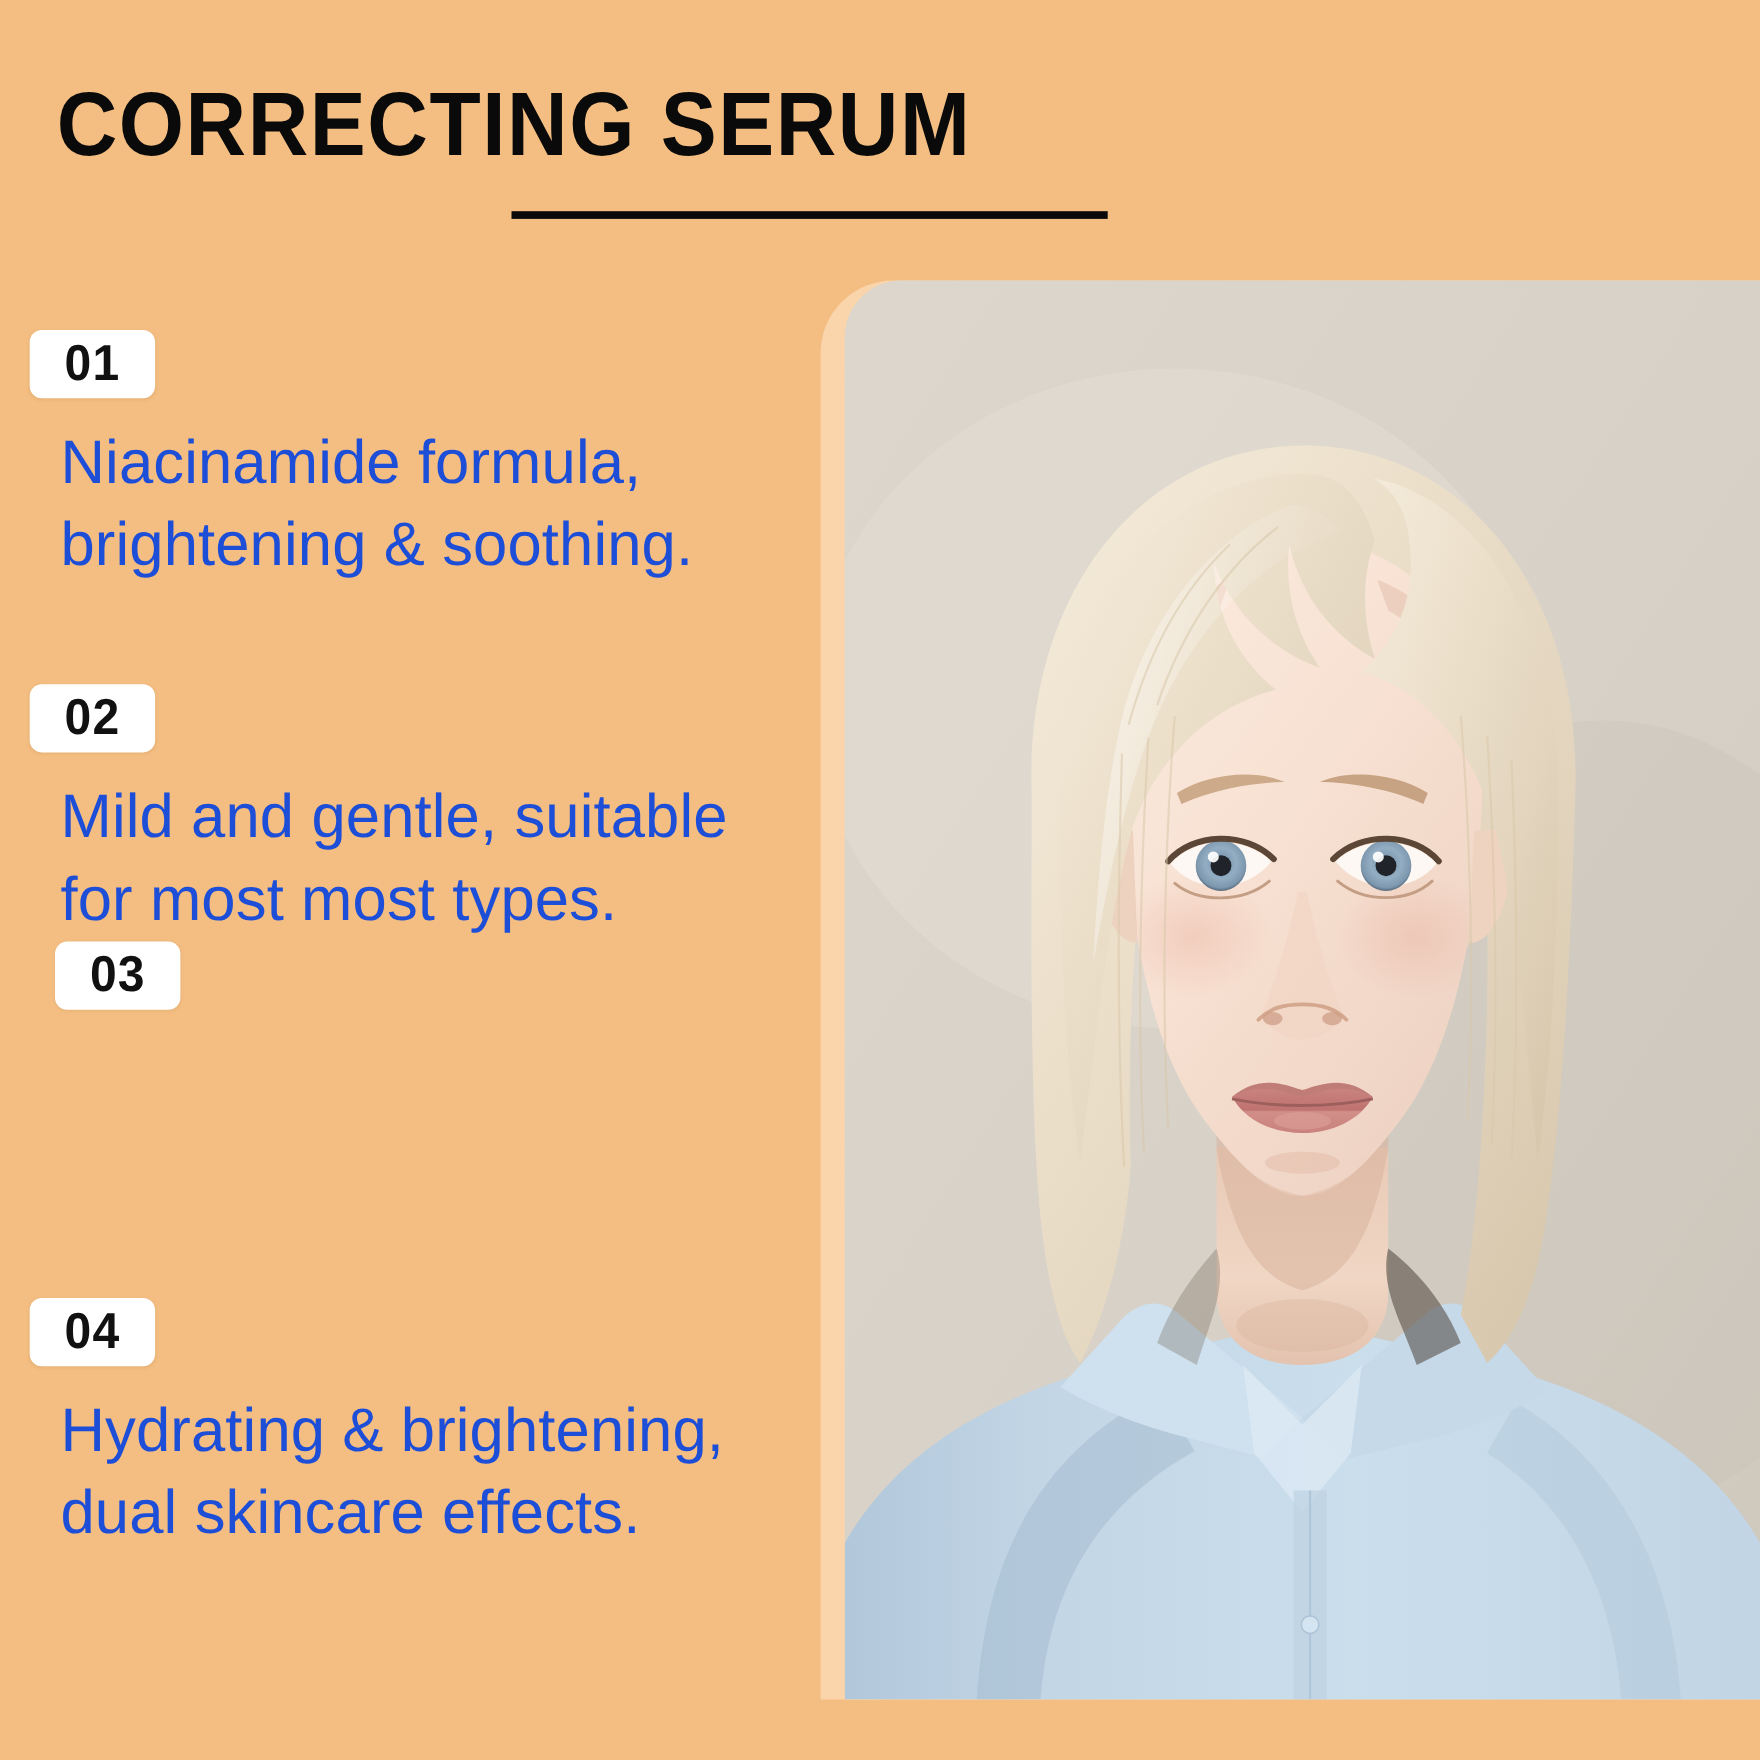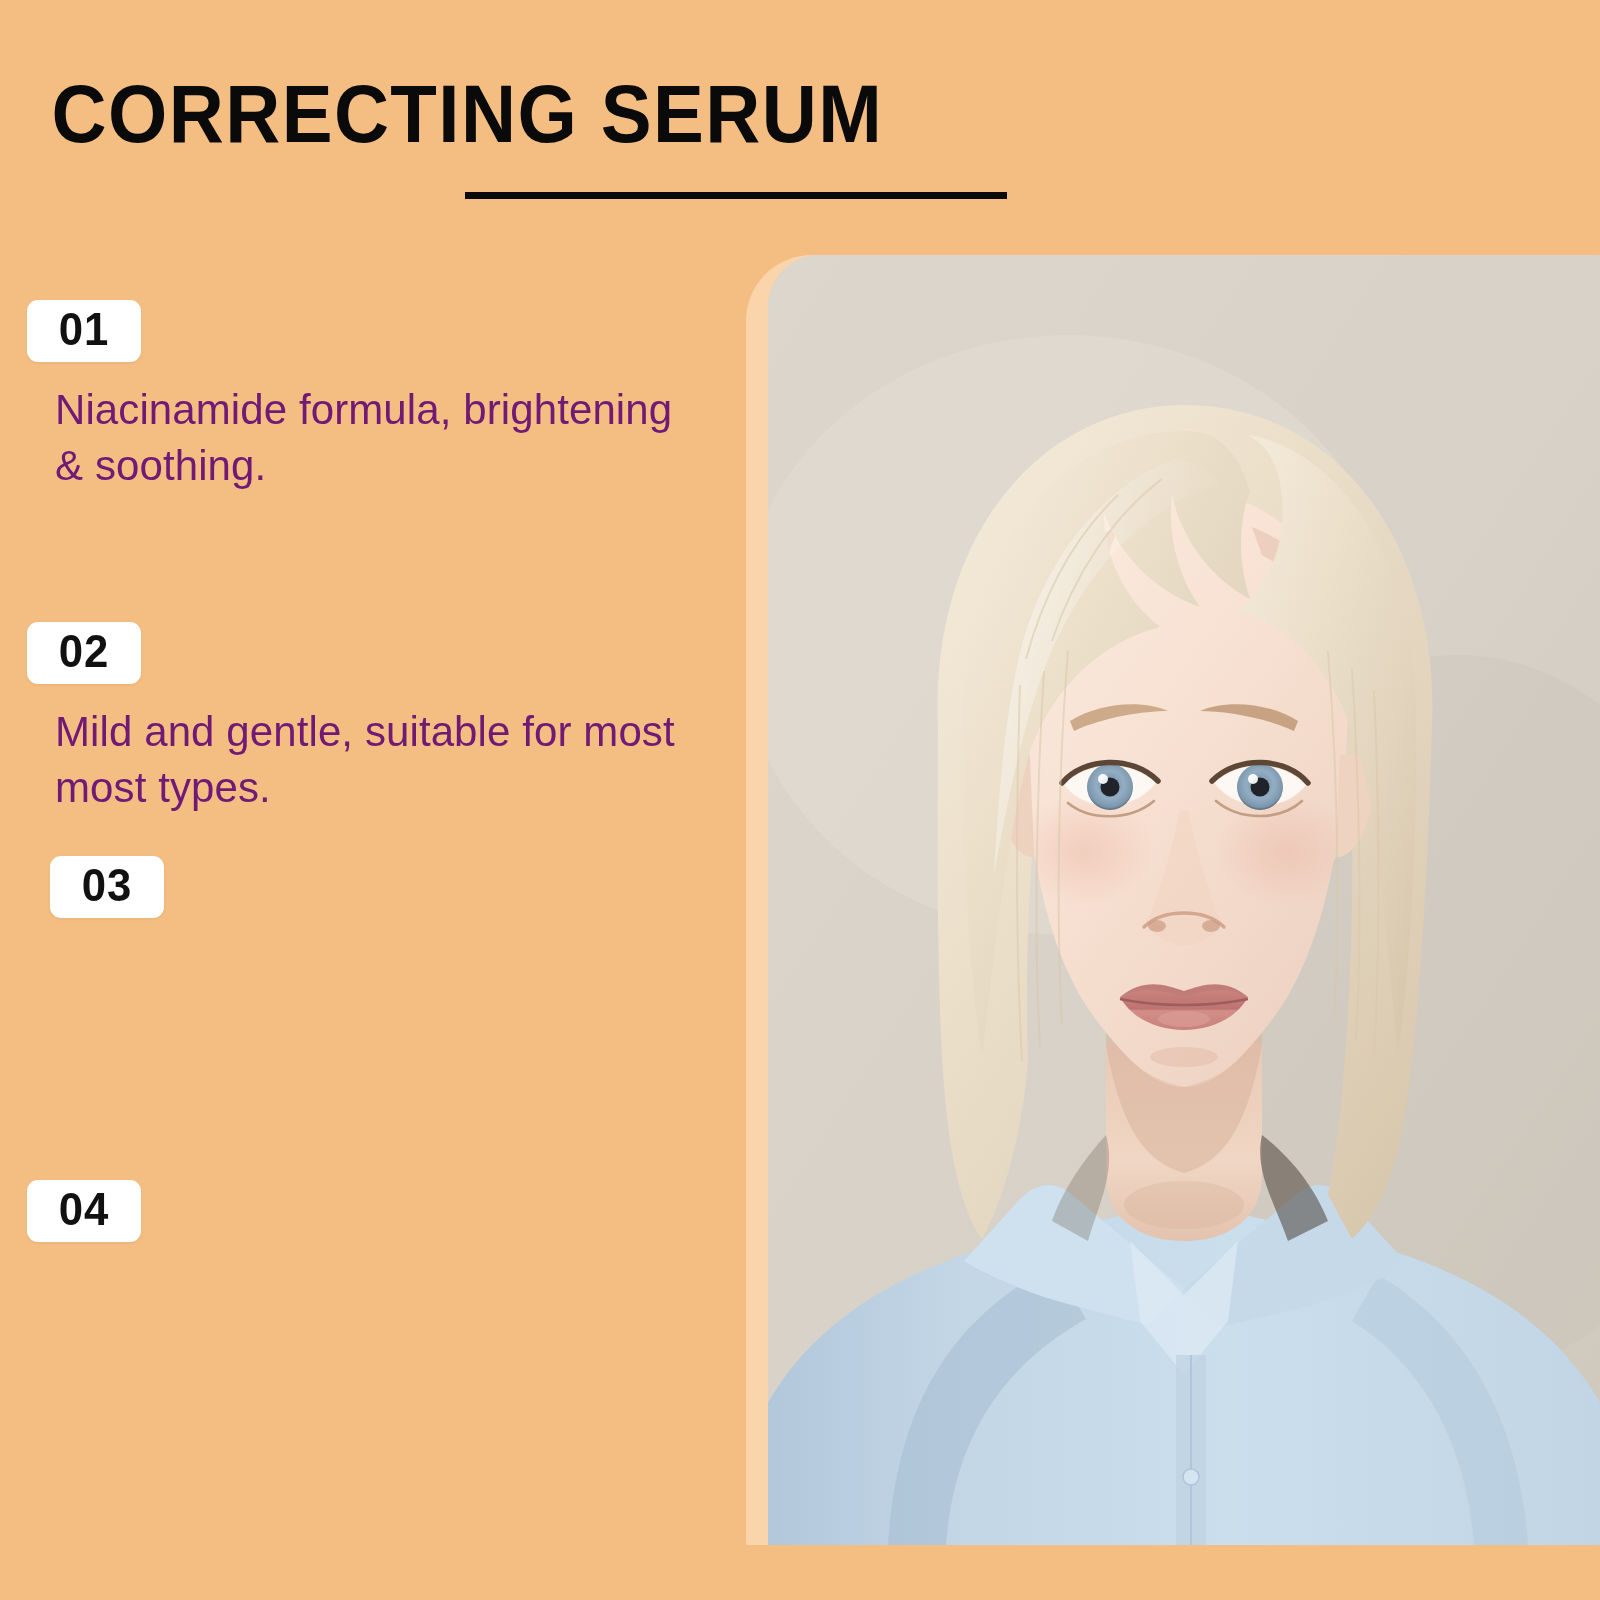--- a/index.html
+++ b/index.html
@@ -86,23 +86,23 @@
   }
   .feature-1 .badge,
   .feature-2 .badge,
   .feature-4 .badge { margin-left: 27px; }
   .feature-3 .badge { margin-left: 50px; }
 
   .feature-text {
     margin: 20px 0 0 0;
     padding-left: 55px;
     padding-right: 20px;
-    font-size: 42px;
+    font-size: 56px;
     line-height: 1.34;
-    color: #701a75;
+    color: #1d4ed8;
     font-weight: 400;
     letter-spacing: 0.1px;
     max-width: 640px;
   }
   .feature-3 .feature-text { padding-left: 52px; margin-top: 12px; }
 
   
   .photo-accent {
     position: absolute;
     left: 746px;
@@ -157,20 +157,21 @@
     <div class="feature feature-3">
       <div class="badge">
         <span class="badge-num">03</span>
       </div>
     </div>
 
     <div class="feature feature-4">
       <div class="badge">
         <span class="badge-num">04</span>
       </div>
+      <p class="feature-text">Hydrating &amp; brightening, dual skincare effects.</p>
     </div>
 
   </div>
 
   <div class="photo-accent"></div>
 
   <div class="photo-frame">
     <svg class="photo-svg" viewBox="0 0 832 1290" preserveAspectRatio="xMidYMid slice">
       <defs>
         <linearGradient id="bgGrad" x1="0" y1="0" x2="1" y2="1">

